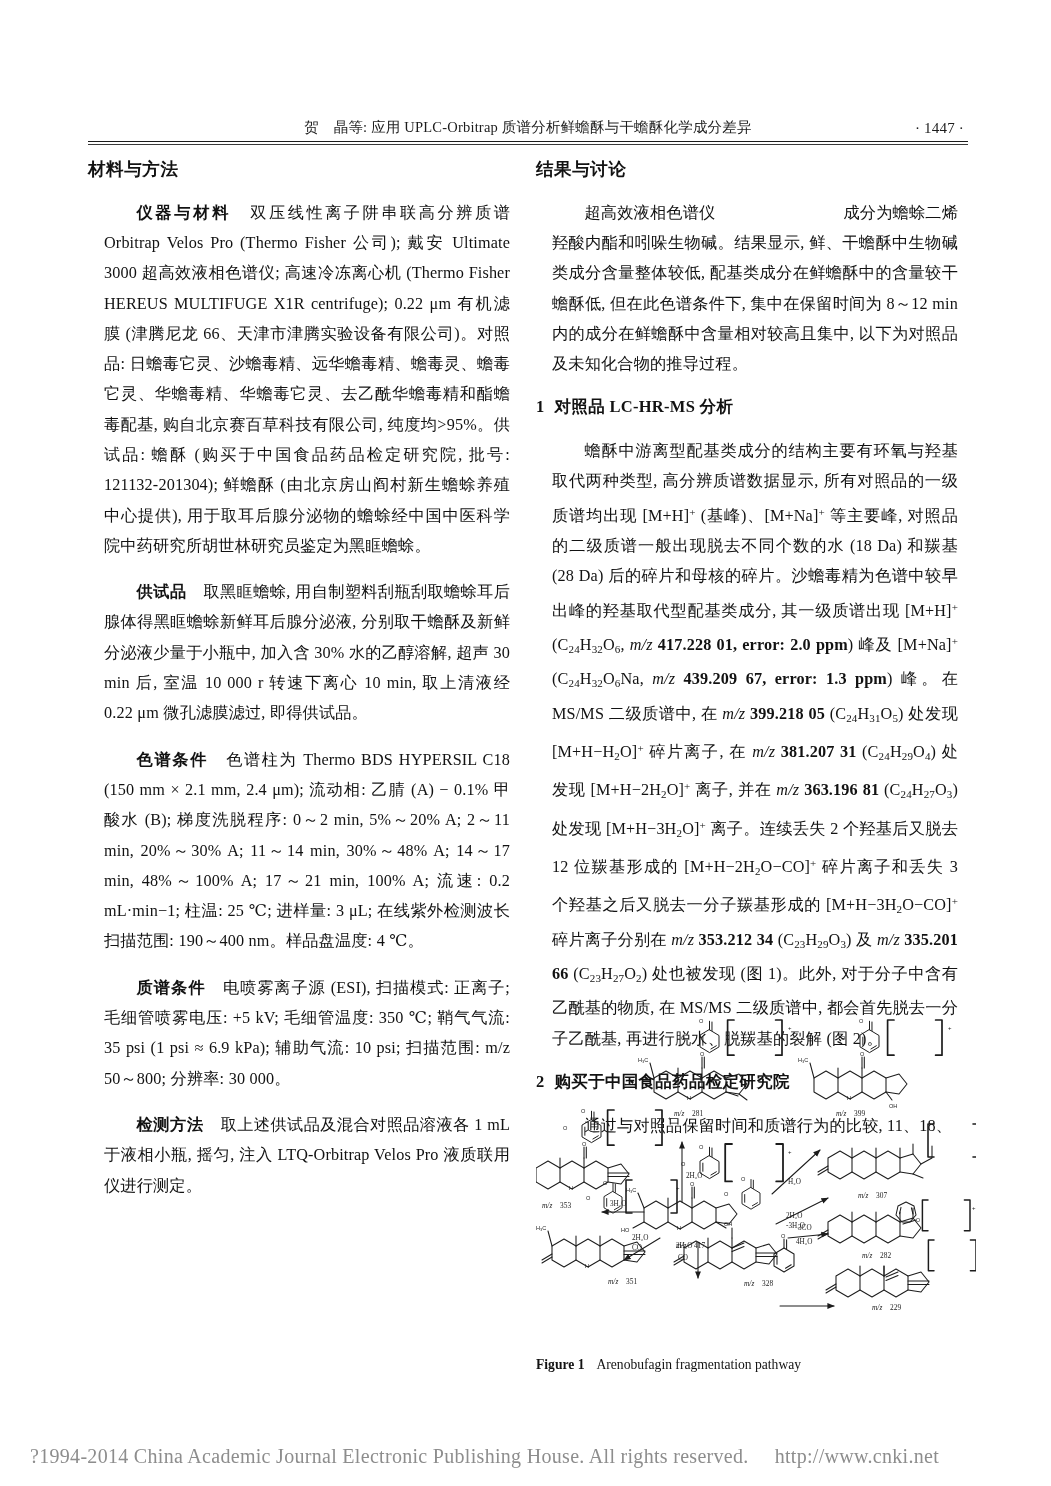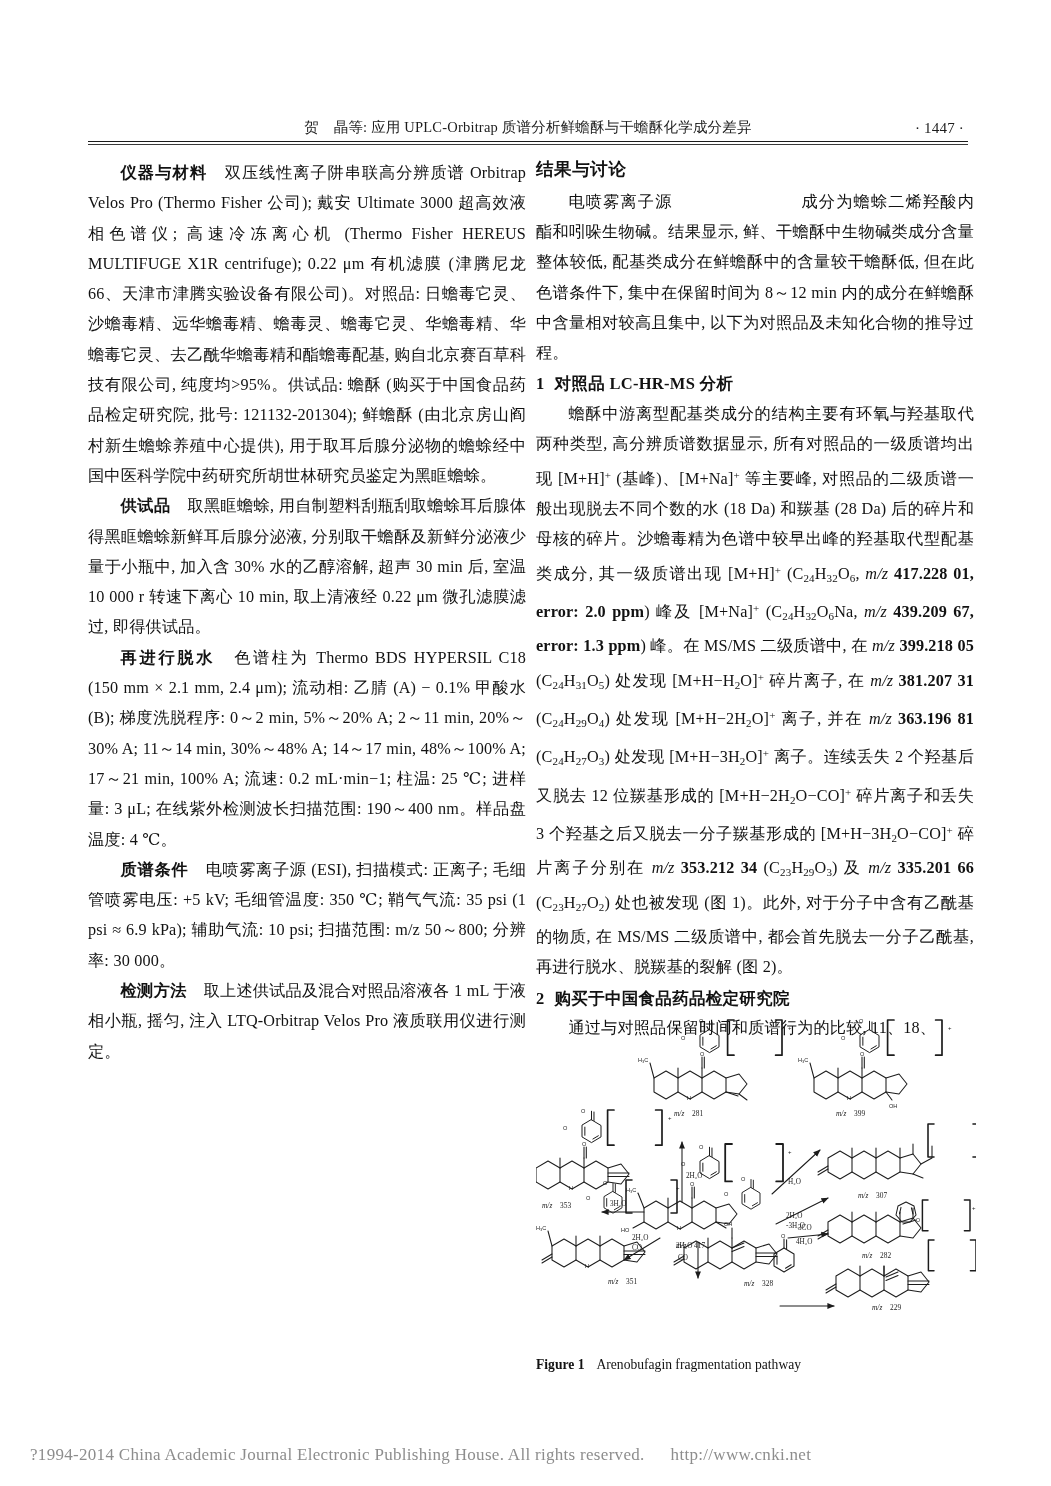--- a/index.html
+++ b/index.html
@@ -84,21 +84,21 @@
   .numsec {
     font-size: 16.5px;
     font-weight: bold;
     margin: 4px 0 2px 0;
     line-height: 1.5;
     letter-spacing: 0.3px;
   }
   .numsec .n { margin-right: 10px; }
 
   p.para {
-    margin: 0;
+    margin: 16px;
     font-size: 16.2px;
     line-height: 30.3px;
     text-align: justify;
     text-justify: inter-ideograph;
     text-indent: 2em;
     letter-spacing: 0.15px;
     word-spacing: 0.2px;
   }
 
   .lead {
@@ -145,71 +145,72 @@
     white-space: nowrap;
   }
   .figcap .figlabel { font-weight: bold; margin-right: 12px; }
 
   
   .footer {
     position: absolute;
     left: 30px;
     top: 1437px;
     width: 990px;
-    font-size: 17px;
+    font-size: 20px;
     color: #8d8d8d;
     letter-spacing: 0.3px;
     white-space: nowrap;
     font-family: "Liberation Serif", "DejaVu Serif", serif;
   }
   .footer .url { margin-left: 26px; }
 </style>
 </head>
 <body>
 
 <div class="page">
 
   <div class="runhead">
     <span class="runhead-title">贺　晶等: 应用 UPLC-Orbitrap 质谱分析鲜蟾酥与干蟾酥化学成分差异</span>
     <span class="runhead-page">· 1447 ·</span>
   </div>
   <div class="runhead-rule"></div>
 
   <div class="col col-left">
 
+    <h2 class="sec">材料与方法</h2>
 
     <p class="para">
       <span class="lead">仪器与材料</span><span>双压线性离子阱串联高分辨质谱 Orbitrap Velos Pro (Thermo Fisher 公司); 戴安 Ultimate 3000 超高效液相色谱仪; 高速冷冻离心机 (Thermo Fisher HEREUS MULTIFUGE X1R centrifuge); 0.22 μm 有机滤膜 (津腾尼龙 66、天津市津腾实验设备有限公司)。对照品: 日蟾毒它灵、沙蟾毒精、远华蟾毒精、蟾毒灵、蟾毒它灵、华蟾毒精、华蟾毒它灵、去乙酰华蟾毒精和酯蟾毒配基, 购自北京赛百草科技有限公司, 纯度均&gt;95%。供试品: 蟾酥 (购买于中国食品药品检定研究院, 批号: 121132-201304); 鲜蟾酥 (由北京房山阎村新生蟾蜍养殖中心提供), 用于取耳后腺分泌物的蟾蜍经中国中医科学院中药研究所胡世林研究员鉴定为黑眶蟾蜍。</span>
     </p>
 
 
     <p class="para">
       <span class="lead">供试品</span><span>取黑眶蟾蜍, 用自制塑料刮瓶刮取蟾蜍耳后腺体得黑眶蟾蜍新鲜耳后腺分泌液, 分别取干蟾酥及新鲜分泌液少量于小瓶中, 加入含 30% 水的乙醇溶解, 超声 30 min 后, 室温 10 000 r 转速下离心 10 min, 取上清液经 0.22 μm 微孔滤膜滤过, 即得供试品。</span>
     </p>
 
     <p class="para">
-      <span class="lead">再进行脱水</span><span>色谱柱为 Thermo BDS HYPERSIL C18 (150 mm × 2.1 mm, 2.4 μm); 流动相: 乙腈 (A) − 0.1% 甲酸水 (B); 梯度洗脱程序: 0～2 min, 5%～20% A; 2～11 min, 20%～30% A; 11～14 min, 30%～48% A; 14～17 min, 48%～100% A; 17～21 min, 100% A; 流速: 0.2 mL·min−1; 柱温: 25 ℃; 进样量: 3 μL; 在线紫外检测波长扫描范围: 190～400 nm。样品盘温度: 4 ℃。</span>
+      <span class="lead">色谱条件</span><span>色谱柱为 Thermo BDS HYPERSIL C18 (150 mm × 2.1 mm, 2.4 μm); 流动相: 乙腈 (A) − 0.1% 甲酸水 (B); 梯度洗脱程序: 0～2 min, 5%～20% A; 2～11 min, 20%～30% A; 11～14 min, 30%～48% A; 14～17 min, 48%～100% A; 17～21 min, 100% A; 流速: 0.2 mL·min−1; 柱温: 25 ℃; 进样量: 3 μL; 在线紫外检测波长扫描范围: 190～400 nm。样品盘温度: 4 ℃。</span>
     </p>
 
     <p class="para">
       <span class="lead">质谱条件</span><span>电喷雾离子源 (ESI), 扫描模式: 正离子; 毛细管喷雾电压: +5 kV; 毛细管温度: 350 ℃; 鞘气气流: 35 psi (1 psi ≈ 6.9 kPa); 辅助气流: 10 psi; 扫描范围: m/z 50～800; 分辨率: 30 000。</span>
     </p>
 
     <p class="para">
       <span class="lead">检测方法</span><span>取上述供试品及混合对照品溶液各 1 mL 于液相小瓶, 摇匀, 注入 LTQ-Orbitrap Velos Pro 液质联用仪进行测定。</span>
     </p>
 
 
   </div>
 
   <div class="col col-right">
 
     <h2 class="sec">结果与讨论</h2>
 
-    <p class="para"><span>电喷雾离子源</span><span class="blank-patch"></span><span>成分为蟾蜍二烯羟酸内酯和吲哚生物碱。结果显示, 鲜、干蟾酥中生物碱类成分含量整体较低, 配基类成分在鲜蟾酥中的含量较干蟾酥低, 但在此色谱条件下, 集中在保留时间为 8～12 min 内的成分在鲜蟾酥中含量相对较高且集中, 以下为对照品及未知化合物的推导过程。</span></p>
+    <p class="para"><span>超高效液相色谱仪</span><span class="blank-patch"></span><span>成分为蟾蜍二烯羟酸内酯和吲哚生物碱。结果显示, 鲜、干蟾酥中生物碱类成分含量整体较低, 配基类成分在鲜蟾酥中的含量较干蟾酥低, 但在此色谱条件下, 集中在保留时间为 8～12 min 内的成分在鲜蟾酥中含量相对较高且集中, 以下为对照品及未知化合物的推导过程。</span></p>
 
     <div class="numsec">
       <span class="n">1</span><span>对照品 LC-HR-MS 分析</span>
     </div>
 
     <p class="para">蟾酥中游离型配基类成分的结构主要有环氧与羟基取代两种类型, 高分辨质谱数据显示, 所有对照品的一级质谱均出现 [M+H]<sup>+</sup> (基峰)、[M+Na]<sup>+</sup> 等主要峰, 对照品的二级质谱一般出现脱去不同个数的水 (18 Da) 和羰基 (28 Da) 后的碎片和母核的碎片。沙蟾毒精为色谱中较早出峰的羟基取代型配基类成分, 其一级质谱出现 [M+H]<sup>+</sup> (C<sub>24</sub>H<sub>32</sub>O<sub>6</sub>, <i class="it">m/z</i> <b class="bf">417.228 01, error: 2.0 ppm</b>) 峰及 [M+Na]<sup>+</sup> (C<sub>24</sub>H<sub>32</sub>O<sub>6</sub>Na, <i class="it">m/z</i> <b class="bf">439.209 67, error: 1.3 ppm</b>) 峰。在 MS/MS 二级质谱中, 在 <i class="it">m/z</i> <b class="bf">399.218 05</b> (C<sub>24</sub>H<sub>31</sub>O<sub>5</sub>) 处发现 [M+H−H<sub>2</sub>O]<sup>+</sup> 碎片离子, 在 <i class="it">m/z</i> <b class="bf">381.207 31</b> (C<sub>24</sub>H<sub>29</sub>O<sub>4</sub>) 处发现 [M+H−2H<sub>2</sub>O]<sup>+</sup> 离子, 并在 <i class="it">m/z</i> <b class="bf">363.196 81</b> (C<sub>24</sub>H<sub>27</sub>O<sub>3</sub>) 处发现 [M+H−3H<sub>2</sub>O]<sup>+</sup> 离子。连续丢失 2 个羟基后又脱去 12 位羰基形成的 [M+H−2H<sub>2</sub>O−CO]<sup>+</sup> 碎片离子和丢失 3 个羟基之后又脱去一分子羰基形成的 [M+H−3H<sub>2</sub>O−CO]<sup>+</sup> 碎片离子分别在 <i class="it">m/z</i> <b class="bf">353.212 34</b> (C<sub>23</sub>H<sub>29</sub>O<sub>3</sub>) 及 <i class="it">m/z</i> <b class="bf">335.201 66</b> (C<sub>23</sub>H<sub>27</sub>O<sub>2</sub>) 处也被发现 (图 1)。此外, 对于分子中含有乙酰基的物质, 在 MS/MS 二级质谱中, 都会首先脱去一分子乙酰基, 再进行脱水、脱羰基的裂解 (图 2)。</p>
 
     <div class="numsec">
       <span class="n">2</span><span>购买于中国食品药品检定研究院</span>
     </div>

